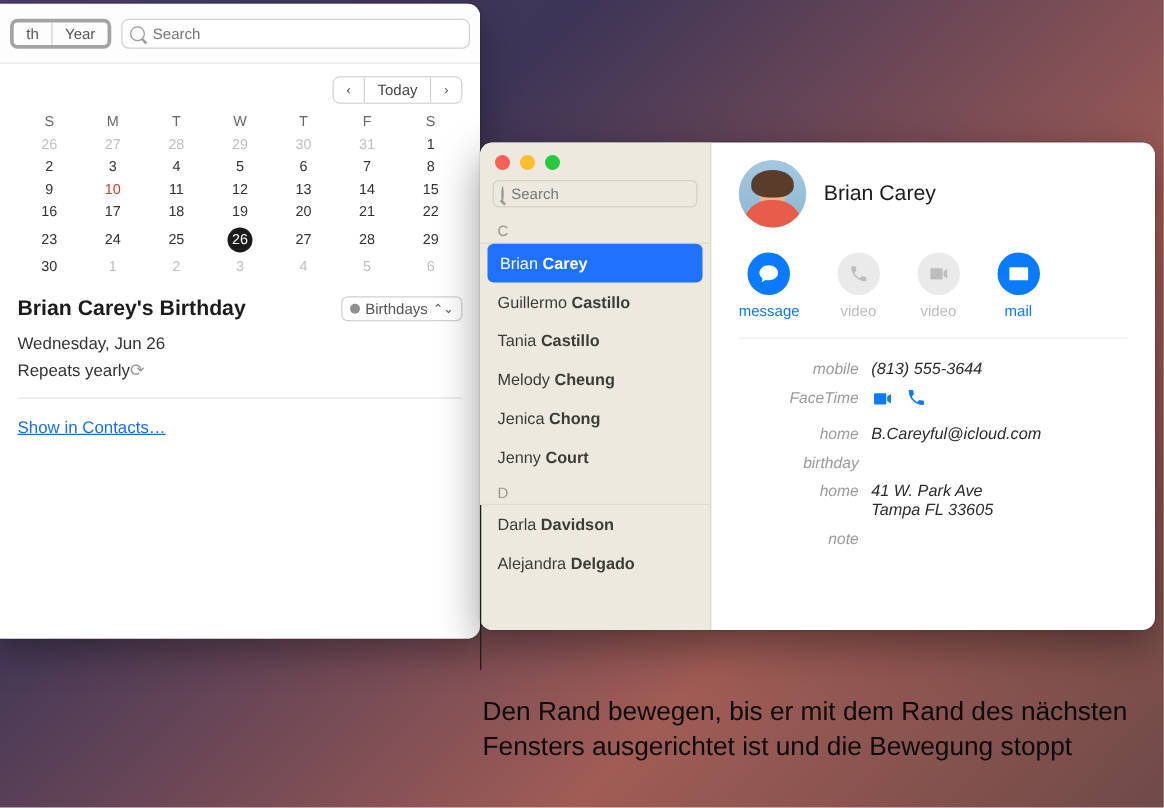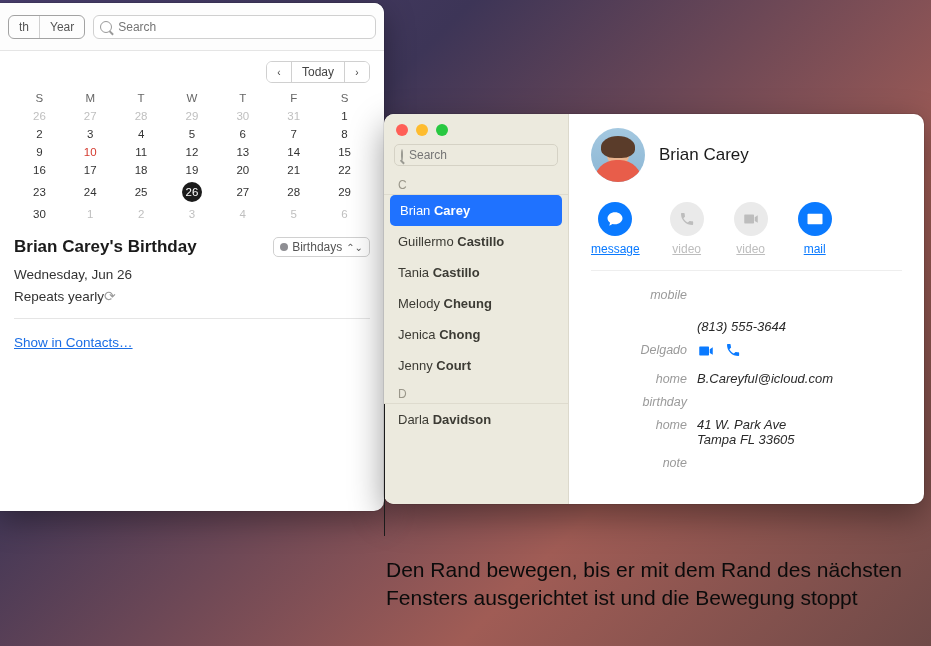--- a/index.html
+++ b/index.html
@@ -17,21 +17,21 @@
     border-radius: 0 10px 10px 0;
     box-shadow: 0 10px 30px rgba(0,0,0,.35), 0 0 0 1px rgba(0,0,0,.08);
     overflow: hidden;
   }
   .cal-toolbar {
     height: 48px; display: flex; align-items: center;
     padding: 0 8px; gap: 8px;
     border-bottom: 1px solid #e5e5e5;
     background: #fdfdfd;
   }
-  .seg-stub { display: flex; border: 1px solid #a3a3a3; border-radius: 6px; overflow: hidden; height: 24px; }
+  .seg-stub { display: flex; border: 3px solid #a3a3a3; border-radius: 6px; overflow: hidden; height: 24px; }
   .seg-stub div { padding: 0 10px; font-size: 12px; color: #555; display:flex; align-items:center; }
   .seg-stub div + div { border-left: 1px solid #d0d0d0; }
   .cal-search {
     flex: 1; display: flex; align-items: center;
     border: 1px solid #d0d0d0; border-radius: 6px;
     height: 24px; padding: 0 6px; color: #9a9a9a; gap: 6px;
     background: #fff;
   }
   .cal-search input { border: none; outline: none; font-size: 12px; flex:1; color:#333; background:transparent; }
   .cal-body { padding: 10px 14px 0 14px; }
@@ -88,21 +88,21 @@
   .avatar {
     width:54px; height:54px; border-radius:50%;
     background: linear-gradient(180deg,#a4c8e0 0%, #8bb6d4 100%);
     position:relative; overflow:hidden; flex-shrink:0;
   }
   .avatar::before{ content:""; position:absolute; left:50%; top:30%; transform:translateX(-50%); width:22px; height:22px; background:#e9b48f; border-radius:50%;}
   .avatar::after{ content:""; position:absolute; left:50%; top:14%; transform:translateX(-50%); width:34px; height:22px; background:#5a3c2a; border-radius:50% 50% 40% 40%;}
   .avatar .shirt{ position:absolute; bottom:-6px; left:50%; transform:translateX(-50%); width:48px; height:28px; background:#e85d4a; border-radius:22px 22px 0 0;}
   .con-name { font-size:17px; color:#1b1b1b; }
   .action-row { display:flex; gap:30px; margin:20px 0 14px 0;}
-  .action { display:flex; flex-direction:column; align-items:center; gap:6px; font-size:12px; cursor:pointer;text-decoration:underline;}
+  .action { display:flex; flex-direction:column; align-items:center; gap:6px; font-size:12px; cursor:pointer;}
   .action.disabled { color:#bdbdbd; cursor:default;}
   .action.enabled { color:#0a7aff; }
   .action .circ { width:34px; height:34px; border-radius:50%; display:flex; align-items:center; justify-content:center; }
   .action.enabled .circ { background:#0a7aff; color:#fff; }
   .action.disabled .circ { background:#eaeaea; color:#bdbdbd; }
   .fields { border-top:1px solid #eee; padding-top:12px; }
   .field-row { display:flex; gap:10px; padding:4px 0;font-style:italic; }
   .field-row .lab { width:96px; text-align:right; color:#9a9a9a; font-size:12.5px; padding-top:1px;}
   .field-row .val { flex:1; color:#2a2a2a; font-size:13px;}
   .ft-icons { color:#0a7aff; display:flex; gap:10px; font-size:13px;}
@@ -258,20 +258,21 @@
     <div class="con-list" id="con-list">
         <div class="sect-head">C</div>
         <div class="con-item selected">Brian <b>Carey</b></div>
         <div class="con-item">Guillermo <b>Castillo</b></div>
         <div class="con-item">Tania <b>Castillo</b></div>
         <div class="con-item">Melody <b>Cheung</b></div>
         <div class="con-item">Jenica <b>Chong</b></div>
         <div class="con-item">Jenny <b>Court</b></div>
         <div class="sect-head">D</div>
         <div class="con-item">Darla <b>Davidson</b></div>
+        <div class="con-item">Alejandra <b>Delgado</b></div>
       </div>
   </div>
   <div class="con-detail">
     <div class="con-head">
       <div class="avatar">
           <div class="shirt"></div>
         </div>
       <div class="con-name">Brian Carey</div>
     </div>
     <div class="action-row" id="action-row">
@@ -304,24 +305,24 @@
             <svg width="18" height="18" viewBox="0 0 24 24" fill="currentColor">
               <path d="M3 5h18a1 1 0 011 1v12a1 1 0 01-1 1H3a1 1 0 01-1-1V6a1 1 0 011-1zm9 8L3.5 7h17L12 13z"></path>
             </svg>
           </div>
           <div>mail</div>
         </div>
       </div>
     <div class="fields" id="fields">
         <div class="field-row">
           <div class="lab">mobile</div>
-          <div class="val" style="white-space: pre-line; margin-top: 32px;">(813) 555-3644</div>
-        </div>
-        <div class="field-row">
-          <div class="lab">Delgado</div>
+          <div class="val" style="white-space: pre-line;">(813) 555-3644</div>
+        </div>
+        <div class="field-row">
+          <div class="lab">FaceTime</div>
           <div class="val ft-icons" style="display: flex; gap: 12px; color: rgb(10, 122, 255);">
             <span class="ft-icons">
               <span><svg width="18" height="18" viewBox="0 0 24 24" fill="currentColor" style="display: inline;">
                   <path d="M4 6h11a1 1 0 011 1v10a1 1 0 01-1 1H4a1 1 0 01-1-1V7a1 1 0 011-1zm13 3.5l4-2.5v10l-4-2.5v-5z"></path>
                 </svg></span>
               <span><svg width="16" height="16" viewBox="0 0 24 24" fill="currentColor" style="display: inline;">
                   <path d="M6.6 10.8c1.4 2.8 3.8 5.2 6.6 6.6l2.2-2.2c.3-.3.7-.4 1.1-.3 1.2.4 2.4.6 3.7.6.6 0 1 .4 1 1V20c0 .6-.4 1-1 1C10.6 21 3 13.4 3 4c0-.6.4-1 1-1h3.5c.6 0 1 .4 1 1 0 1.3.2 2.5.6 3.7.1.4 0 .8-.3 1.1l-2.2 2z"></path>
                 </svg></span>
             </span>
           </div>

